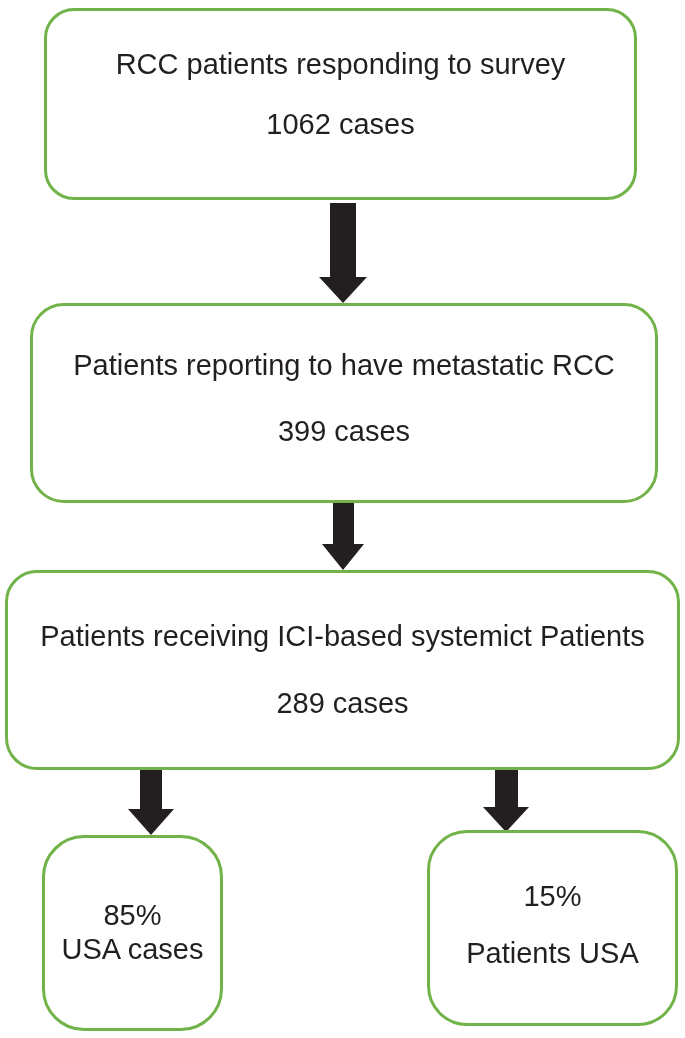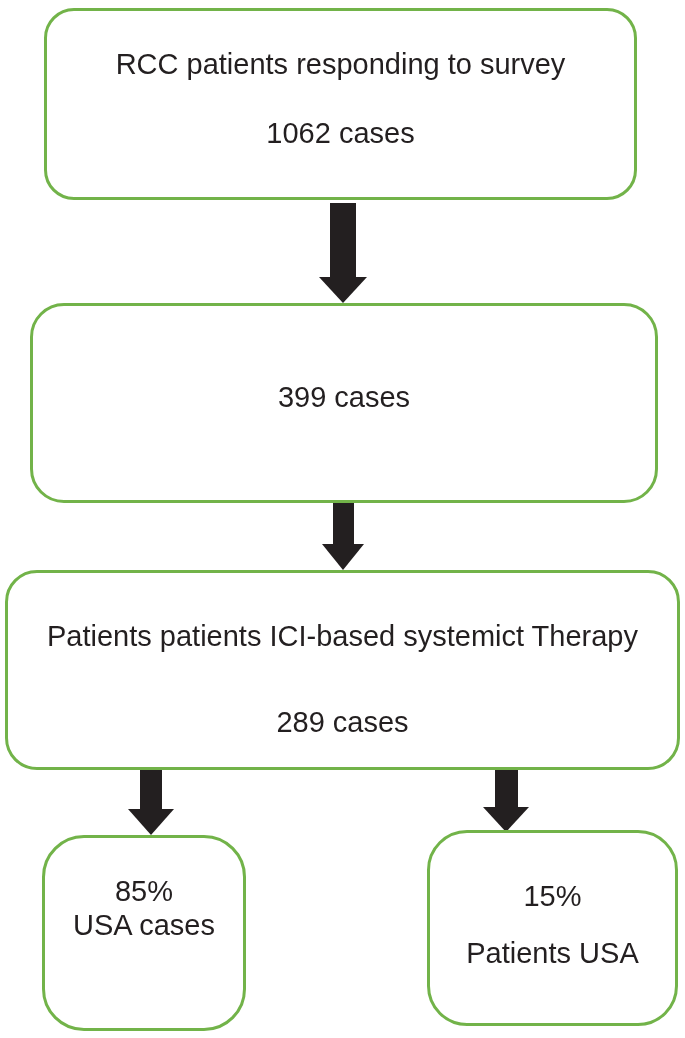--- a/index.html
+++ b/index.html
@@ -26,25 +26,25 @@
     align-items: center;
     text-align: center;
     font-size: 29px;
     line-height: 34px;
   }
   .node .line2 { }
   
   .node-survey     { left: 44px;  top: 8px;   width: 593px; height: 192px; border-radius: 30px; padding-top: 36px; }
   .node-metastatic { left: 30px;  top: 303px; width: 628px; height: 200px; border-radius: 34px; padding-top: 42px; }
   .node-ici        { left: 5px;   top: 570px; width: 675px; height: 200px; border-radius: 32px; padding-top: 46px; }
-  .node-survey     .line2 { margin-top: 35px; text-align: right; }
+  .node-survey     .line2 { margin-top: 26px; text-align: right; }
   .node-metastatic .line2 { margin-top: 32px; }
-  .node-ici        .line2 { margin-top: 52px; }
+  .node-ici        .line2 { margin-top: 33px; }
   
-  .node-usa        { left: 42px;  top: 835px; width: 204px; height: 196px; border-radius: 42px; padding-top: 36px; }
+  .node-usa        { left: 42px;  top: 835px; width: 181px; height: 196px; border-radius: 42px; padding-top: 60px; }
   .node-outside    { left: 398px; top: 830px; width: 251px; height: 196px; border-radius: 40px; padding-top: 46px; margin-left: 29px; }
   .node-usa        .line2 { }
   .node-outside    .line2 { margin-top: 23px; }
   
   .arrow {
     position: absolute;
     display: flex;
     flex-direction: column;
     align-items: center;
   }
@@ -72,30 +72,31 @@
     <div class="line1">RCC patients responding to survey</div>
     <div class="line2">1062 cases</div>
   </div>
 
   <div class="arrow arrow-1">
     <div class="shaft"></div>
     <div class="head"></div>
   </div>
 
   <div class="node node-metastatic">
+    <div class="line1">Patients reporting to have metastatic RCC</div>
     <div class="line2">399 cases</div>
   </div>
 
   <div class="arrow arrow-2">
     <div class="shaft"></div>
     <div class="head"></div>
   </div>
 
   <div class="node node-ici">
-    <div class="line1">Patients patients ICI-based systemict Therapy</div>
+    <div class="line1">Patients receiving ICI-based systemict Patients</div>
     <div class="line2">289 cases</div>
   </div>
 
   <div class="arrow arrow-3">
     <div class="shaft"></div>
     <div class="head"></div>
   </div>
 
   <div class="arrow arrow-4">
     <div class="shaft"></div>

